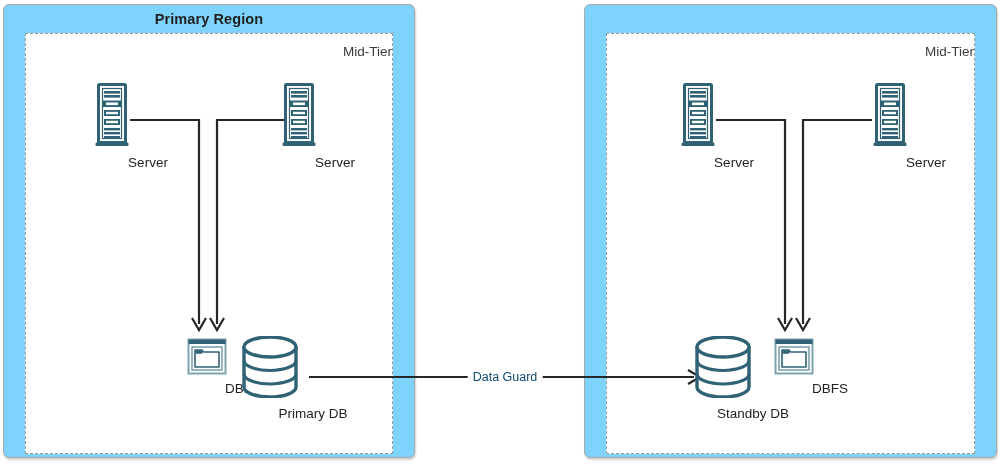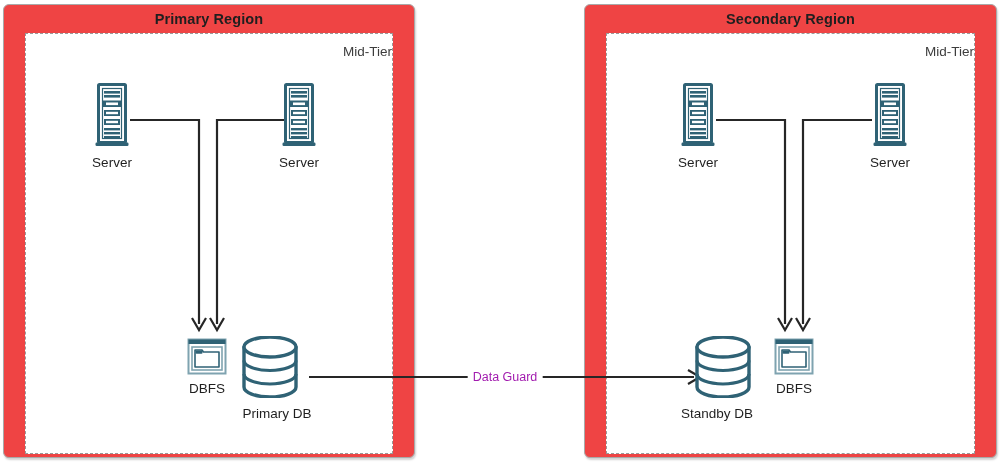--- a/index.html
+++ b/index.html
@@ -14,21 +14,21 @@
     position: relative;
     width: 1001px;
     height: 464px;
     background: #ffffff;
     overflow: hidden;
   }
   .region {
     position: absolute;
     top: 4px;
     height: 454px;
-    background: #ef4444;
+    background: #7dd3fc;
     border: 1px solid #a9a9a9;
     border-radius: 6px;
     box-sizing: border-box;
     box-shadow: 1px 2px 2px rgba(0,0,0,0.18);
   }
   #region-primary { left: 3px;   width: 412px; }
   #region-secondary { left: 584px; width: 413px; }
 
   .region-title {
     position: absolute;
@@ -63,20 +63,21 @@
   }
 
   
   .label {
     position: absolute;
     font-size: 13.5px;
     color: #1f1f1f;
     white-space: nowrap;
     text-align: left;
     transform: translateX(-50%);
+    margin-left: 36px;
   }
 
   
   .server-icon {
     position: absolute;
     width: 34px;
     height: 68px;
     transform: translateX(-50%);
   }
   .server-icon svg { display:block; width:34px; height:68px; }
@@ -104,41 +105,40 @@
     position: absolute;
     left: 0; top: 0;
     width: 1001px; height: 464px;
     pointer-events: none;
   }
 
   
   #dataguard-label {
     position: absolute;
     font-size: 12.5px;
-    color: #a21caf;
+    color: #0c4a6e;
     background: #ffffff;
     padding: 1px 5px;
     white-space: nowrap;
     transform: translate(-50%, -50%);
   }
 </style>
 </head>
 <body>
 
 <div id="canvas">
 
   <div class="region" id="region-primary">
     <div class="region-title">Primary Region</div>
     <div class="tier">
       <div class="tier-title">Mid-Tier</div>
     </div>
   </div>
 
   <div class="region" id="region-secondary">
-    <div class="region-title">Secondary Region</div>
     <div class="tier">
       <div class="tier-title">Mid-Tier</div>
     </div>
   </div>
 
   <svg id="wires" viewBox="0 0 1001 464">
     <g stroke="#262626" stroke-width="2.2" fill="none" stroke-linecap="butt">
 
       <path d="M 130 120 L 199 120 L 199 324"></path>
 

